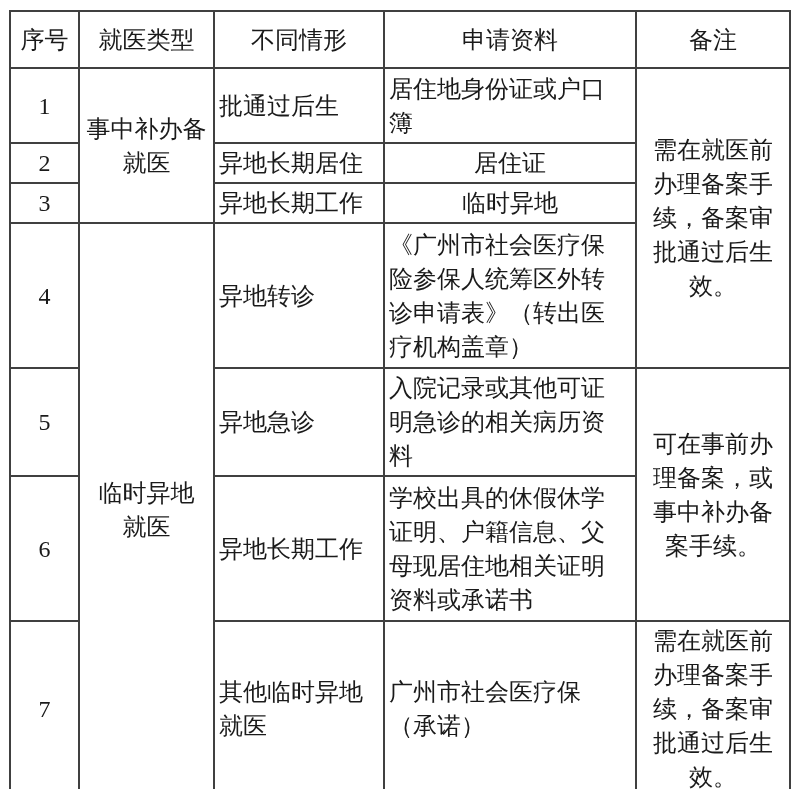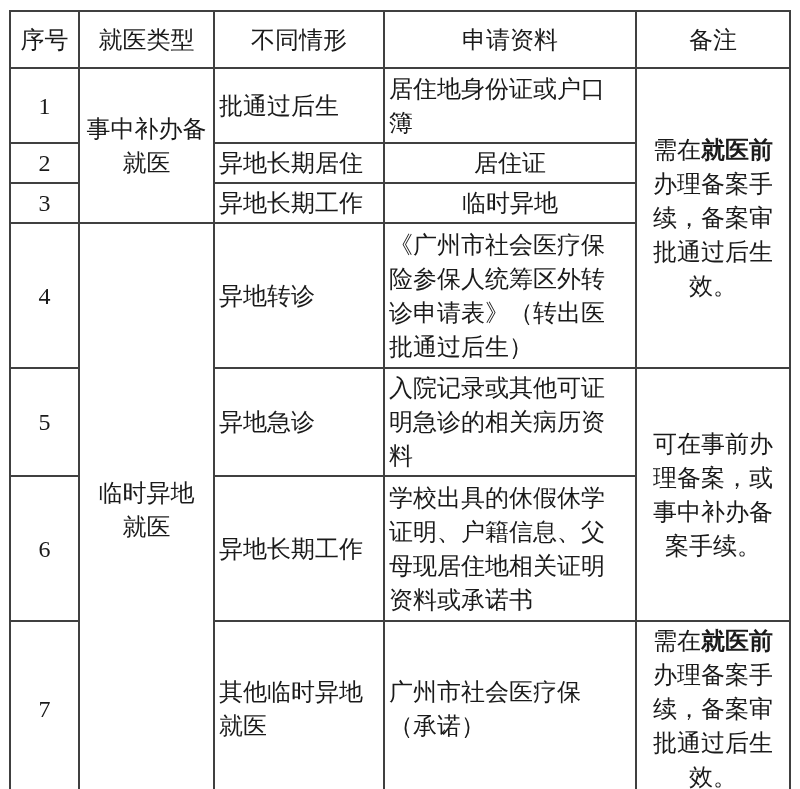--- a/index.html
+++ b/index.html
@@ -32,21 +32,21 @@
     white-space: pre-wrap;
     overflow: hidden;
     word-break: break-all;
   }
   table.doc-table th {
     font-weight: normal;
     text-align: center;
   }
   .c { text-align: center; }
   .l { text-align: left; padding-left: 8px; padding-right: 4px; }
-  b { font-weight: bold; margin-top: 13px; }
+  b { font-weight: normal; margin-top: 13px; }
 </style>
 </head>
 <body>
 
 <div class="page">
   <table class="doc-table">
     <colgroup>
       <col style="width:69px">
       <col style="width:135px">
       <col style="width:170px">
@@ -87,21 +87,21 @@
         <td class="c">临时异地</td>
       </tr>
       <tr style="height:145px">
         <td class="c">4</td>
         <td class="c" rowspan="4">临时异地
 就医</td>
         <td class="l">异地转诊</td>
         <td class="l">《广州市社会医疗保
 险参保人统筹区外转
 诊申请表》（转出医
-批通过后生）</td>
+疗机构盖章）</td>
       </tr>
       <tr style="height:106px">
         <td class="c">5</td>
         <td class="l">异地急诊</td>
         <td class="l">入院记录或其他可证
 明急诊的相关病历资
 料</td>
         <td class="c" rowspan="2">可在事前办
 理备案，或
 事中补办备

